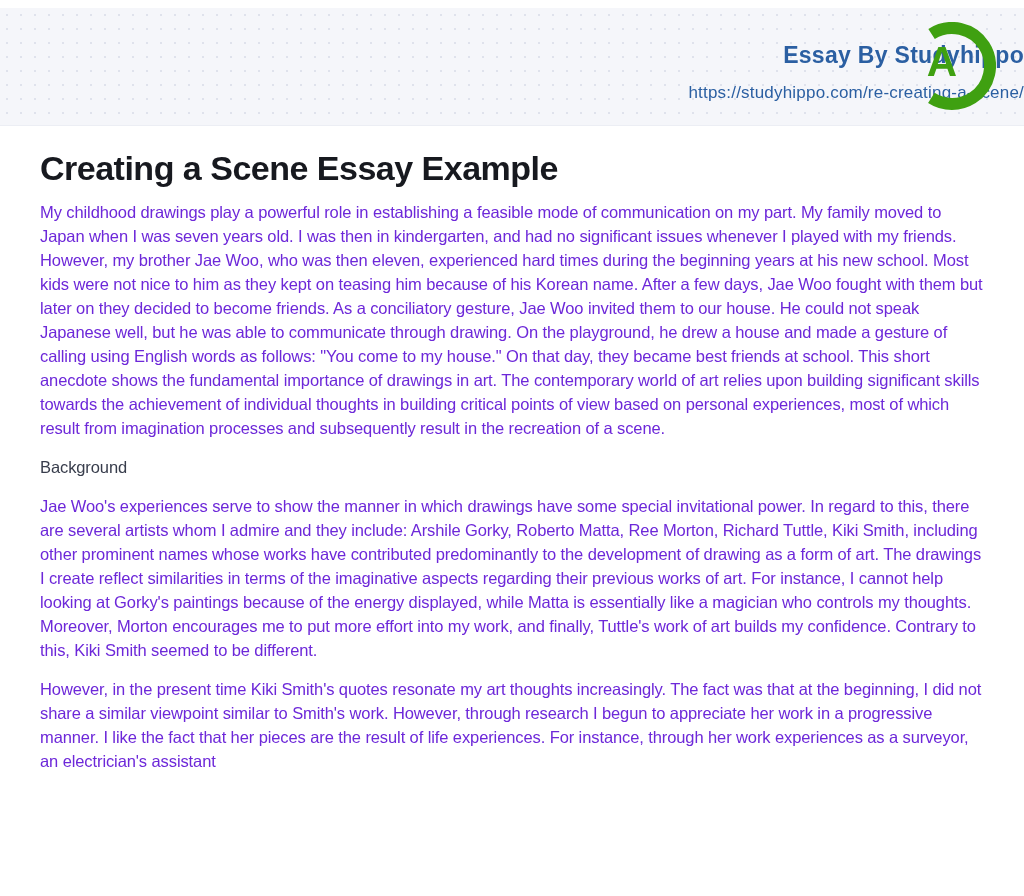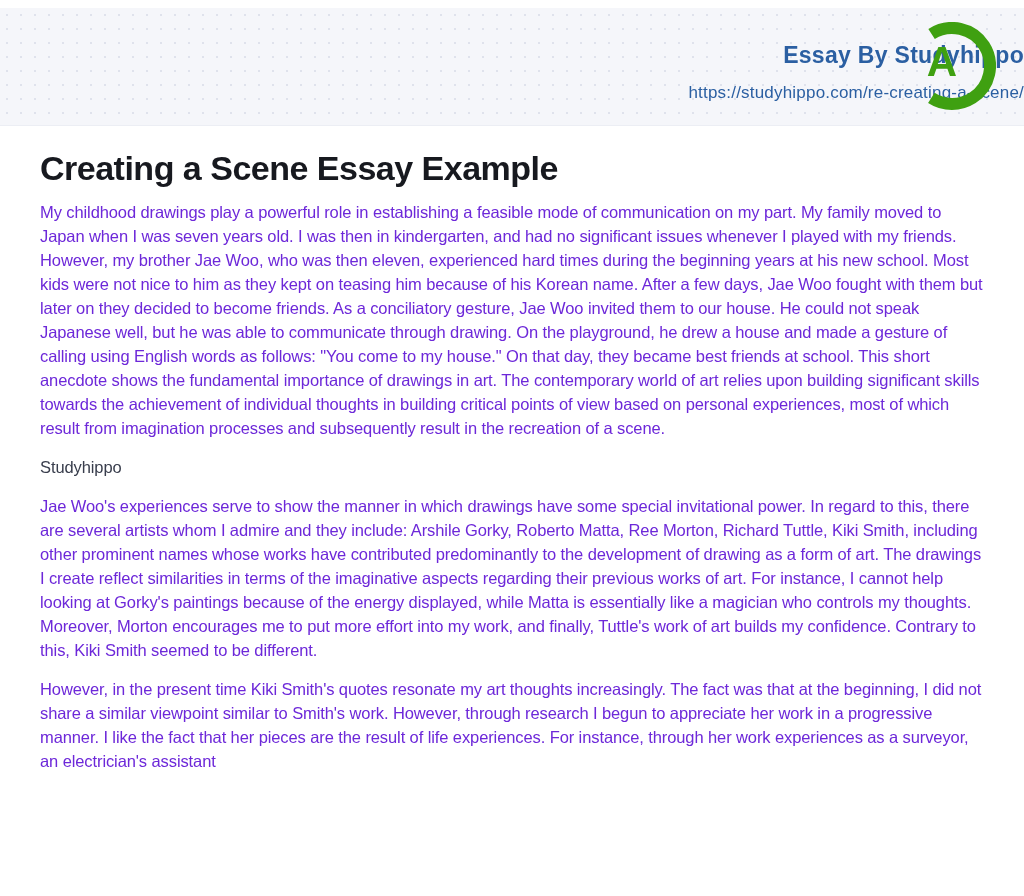--- a/index.html
+++ b/index.html
@@ -98,20 +98,20 @@
       </svg>
       <span class="logo-letter">A</span>
     </div>
   </header>
 
   <main class="content">
     <h1 class="essay-title">Creating a Scene Essay Example</h1>
 
     <p class="para">My childhood drawings play a powerful role in establishing a feasible mode of communication on my part. My family moved to Japan when I was seven years old. I was then in kindergarten, and had no significant issues whenever I played with my friends. However, my brother Jae Woo, who was then eleven, experienced hard times during the beginning years at his new school. Most kids were not nice to him as they kept on teasing him because of his Korean name. After a few days, Jae Woo fought with them but later on they decided to become friends. As a conciliatory gesture, Jae Woo invited them to our house. He could not speak Japanese well, but he was able to communicate through drawing. On the playground, he drew a house and made a gesture of calling using English words as follows: "You come to my house." On that day, they became best friends at school. This short anecdote shows the fundamental importance of drawings in art. The contemporary world of art relies upon building significant skills towards the achievement of individual thoughts in building critical points of view based on personal experiences, most of which result from imagination processes and subsequently result in the recreation of a scene.</p>
 
-    <p class="para subheading">Studyhippo</p>
+    <p class="para subheading">Background</p>
 
     <p class="para">Jae Woo's experiences serve to show the manner in which drawings have some special invitational power. In regard to this, there are several artists whom I admire and they include: Arshile Gorky, Roberto Matta, Ree Morton, Richard Tuttle, Kiki Smith, including other prominent names whose works have contributed predominantly to the development of drawing as a form of art. The drawings I create reflect similarities in terms of the imaginative aspects regarding their previous works of art. For instance, I cannot help looking at Gorky's paintings because of the energy displayed, while Matta is essentially like a magician who controls my thoughts. Moreover, Morton encourages me to put more effort into my work, and finally, Tuttle's work of art builds my confidence. Contrary to this, Kiki Smith seemed to be different.</p>
 
     <p class="para">However, in the present time Kiki Smith's quotes resonate my art thoughts increasingly. The fact was that at the beginning, I did not share a similar viewpoint similar to Smith's work. However, through research I begun to appreciate her work in a progressive manner. I like the fact that her pieces are the result of life experiences. For instance, through her work experiences as a surveyor, an electrician's assistant</p>
   </main>
 
 </div>
 
 </body></html>

